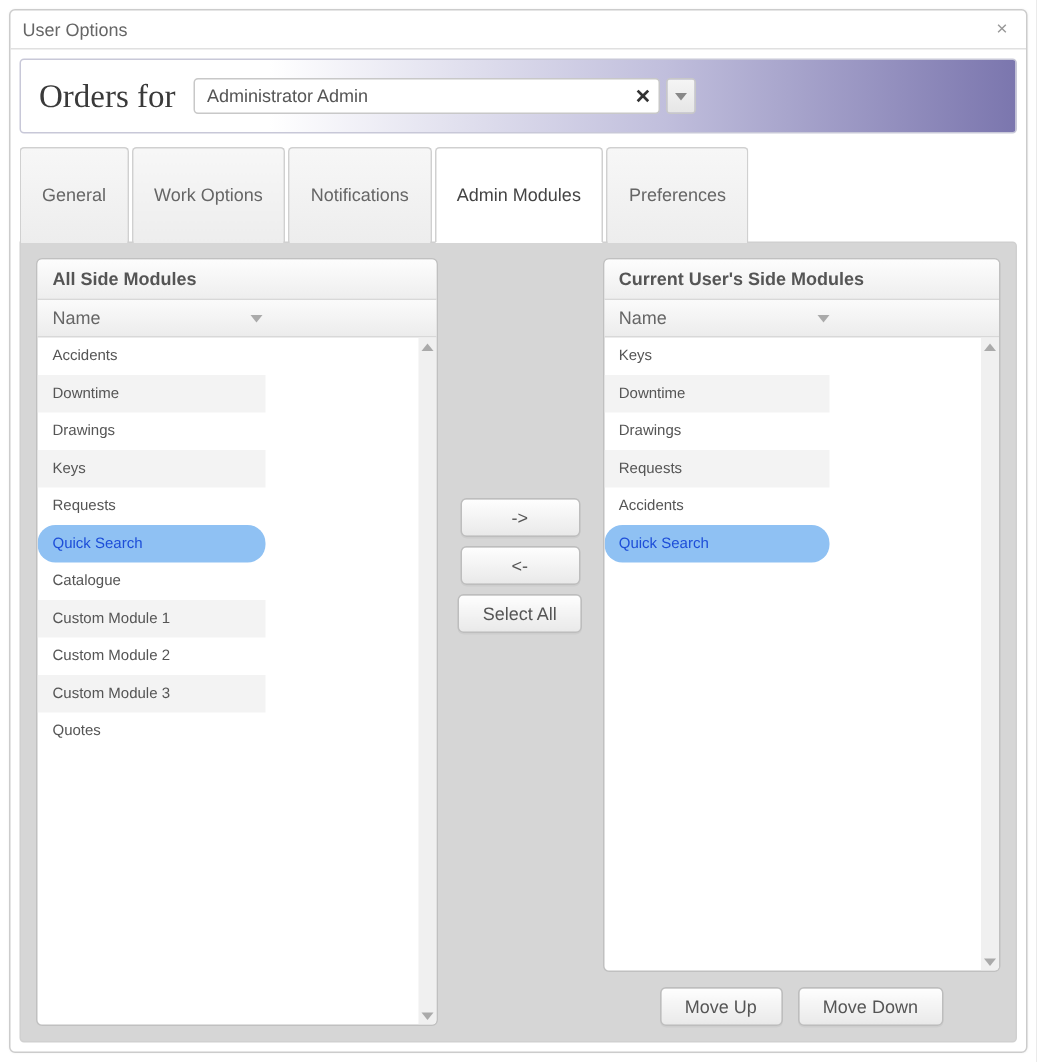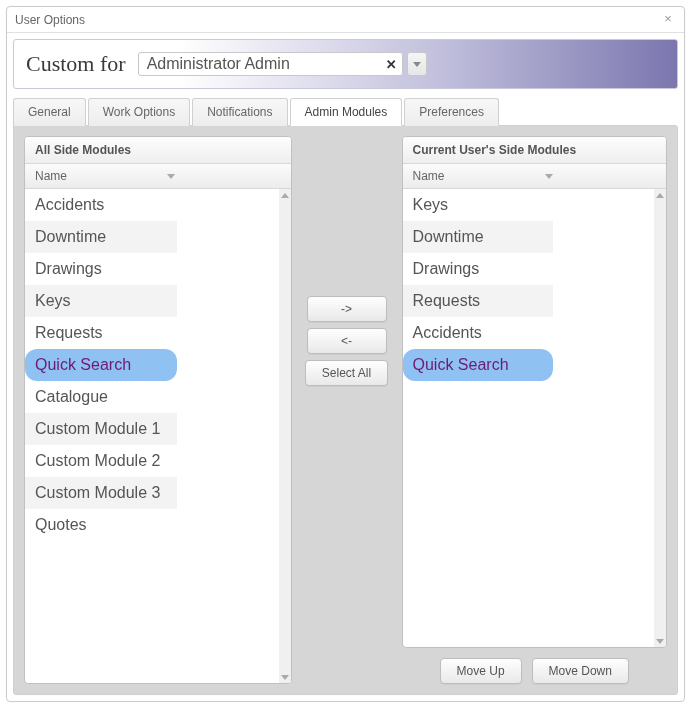--- a/index.html
+++ b/index.html
@@ -49,25 +49,25 @@
     font-family: Georgia, "Times New Roman", serif;
     font-size:22px;
     color:#3a3a3a;
     margin-right:4px;
     white-space:nowrap;
   }
   .combo {
     display:flex; align-items:center;
   }
   .combo-input {
-    height:24px; width:265px;
+    height:24px; width:311px;
     border:1px solid #c8c8c8;
     border-radius:3px;
     padding:0 22px 0 8px;
-    font-size:16px;
+    font-size:12px;
     color:#555;
     background:#fff;
     position:relative;
   }
   .combo-wrap { position:relative; }
   .combo-clear {
     position:absolute; right:6px; top:50%; transform:translateY(-50%);
     font-weight:bold; font-size:13px; color:#333; cursor:pointer;
   }
   .combo-trigger {
@@ -82,21 +82,21 @@
   .tri-down {
     width:0;height:0;border-left:4px solid transparent;border-right:4px solid transparent;border-top:5px solid #888;
   }
 
   .tabs {
     display:flex;
     padding:0 6px;
     gap:0;
   }
   .tab {
-    padding:6px 14px;
+    padding:24px 14px;
     border:1px solid #d0d0d0;
     border-bottom:none;
     background:linear-gradient(#f7f7f7,#ededed);
     color:#666;
     font-size:12px;
     border-radius:3px 3px 0 0;
     margin-right:2px;
     cursor:pointer;
     position:relative;
     top:1px;
@@ -153,27 +153,27 @@
     flex:1;
     overflow:hidden;
     position:relative;
   }
   .listwrap {
     position:absolute; inset:0; right:12px;
     overflow:hidden;
   }
   .row {
     padding:7px 10px;
-    font-size:16px;
+    font-size:10px;
     color:#555;
     width:60%;
     cursor:default;
   }
   .row.alt { background:#f3f3f3; }
-  .row.selected { background:#8fc1f3; color:#701a75;border-radius:12px; }
+  .row.selected { background:#8fc1f3; color:#1d4ed8;border-radius:12px; }
   .vscroll {
     position:absolute; right:0; top:0; bottom:0; width:12px;
     background:#f0f0f0;
   }
   .vscroll .arrow { height:12px; display:flex; align-items:center; justify-content:center;}
   .vscroll .track { position:absolute; top:12px; bottom:12px; left:0; right:0; }
   .tri-up-sm {width:0;height:0;border-left:4px solid transparent;border-right:4px solid transparent;border-bottom:5px solid #aaa;}
   .tri-down-sm {width:0;height:0;border-left:4px solid transparent;border-right:4px solid transparent;border-top:5px solid #aaa;}
 
   .midcol {
@@ -207,21 +207,21 @@
 <body>
 
 <div class="window">
 
   <div class="titlebar">
     <span class="title">User Options</span>
     <span class="close">×</span>
   </div>
 
   <div class="banner">
-    <span class="banner-label">Custom for</span>
+    <span class="banner-label">Orders for</span>
     <div class="combo">
       <div class="combo-wrap">
         <input class="combo-input" value="Administrator Admin" style="">
         <span class="combo-clear">✕</span>
       </div>
       <div class="combo-trigger">
         <span class="tri-down"></span>
       </div>
     </div>
   </div>

